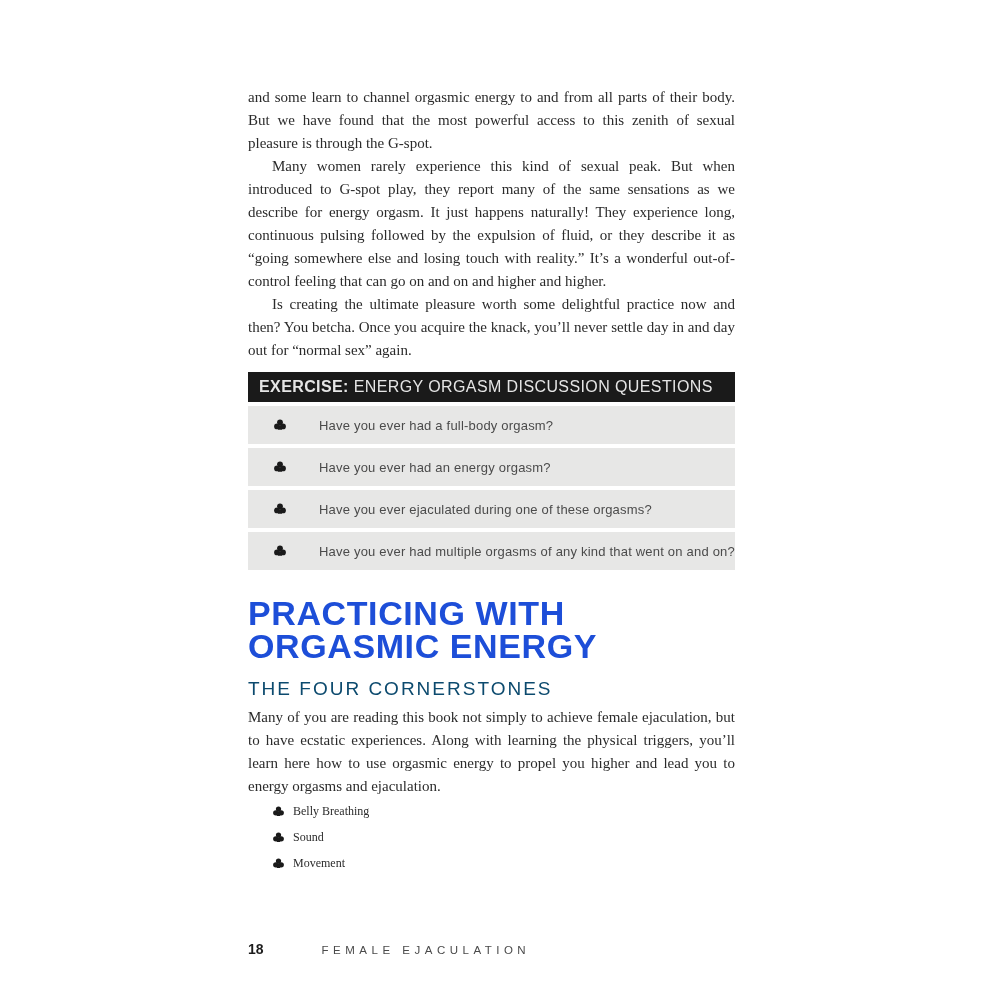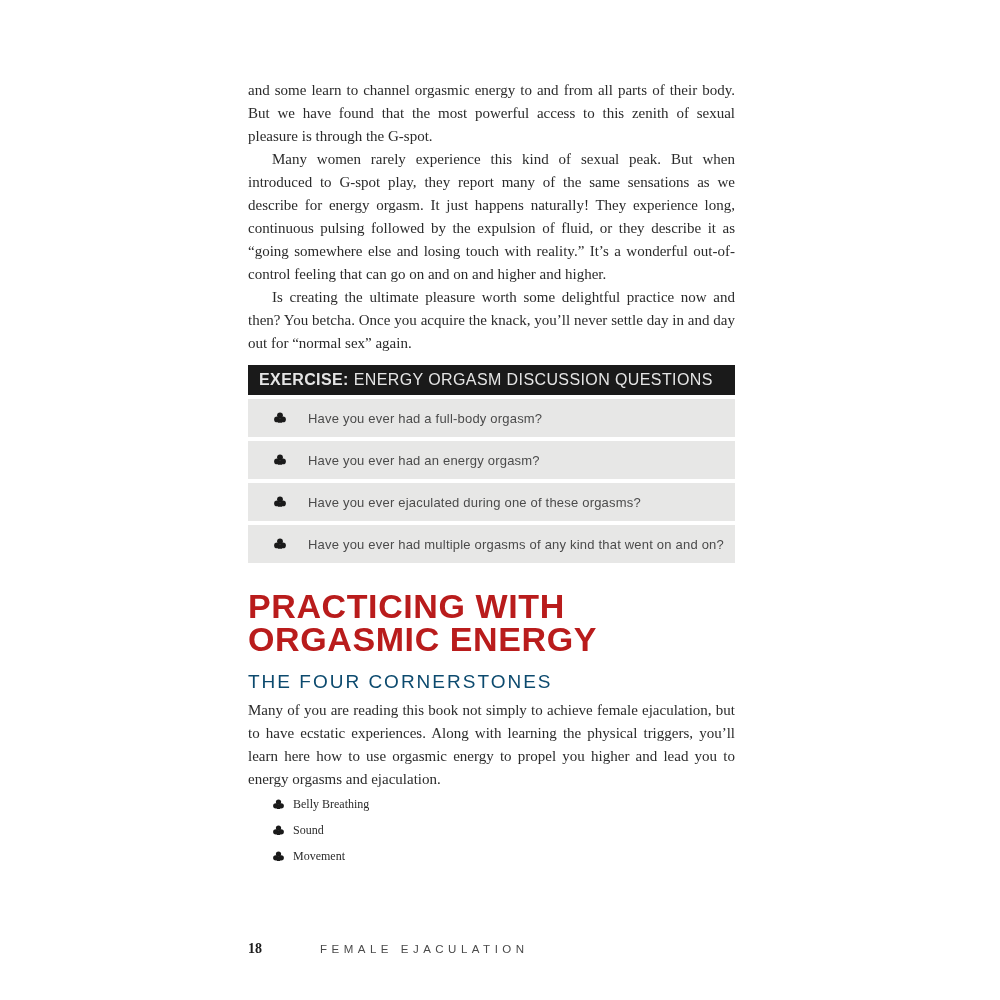--- a/index.html
+++ b/index.html
@@ -7,21 +7,21 @@
     position: relative;
     width: 1000px;
     height: 1000px;
     background: #ffffff;
     font-family: "Liberation Serif", serif;
     overflow: hidden;
   }
   .content {
     position: absolute;
     left: 248px;
-    top: 5px;
+    top: 12px;
     width: 487px;
     padding-top: 74px;
   }
   .body-para {
     margin: 0;
     font-size: 15px;
     line-height: 23px;
     color: #2b2b2b;
     text-align: justify;
   }
@@ -45,39 +45,40 @@
 
   .question-list { margin-top: 4px; }
   .q-row {
     background: #e7e7e6;
     height: 38px;
     margin-bottom: 4px;
     display: flex;
     align-items: center;
     padding-left: 26px;
     box-sizing: border-box;
+    gap: 11px;
   }
   .q-row:last-child { margin-bottom: 0; }
   .q-row .club { width: 12px; height: 12px; flex: 0 0 auto; }
   .q-row .q-text {
     margin-left: 22px;
     font-family: "Liberation Sans", sans-serif;
     font-size: 13px;
     color: #4b4b4b;
     letter-spacing: 0.2px;
   }
 
   .section-heading {
     margin: 27px 0 0 0;
     font-family: "Liberation Sans", sans-serif;
     font-weight: bold;
     font-size: 34px;
     line-height: 33px;
     letter-spacing: 0.6px;
-    color: #b91c1c;
+    color: #1d4ed8;
   }
   .section-subheading {
     margin: 14px 0 0 0;
     font-family: "Liberation Sans", sans-serif;
     font-weight: normal;
     font-size: 19px;
     line-height: 24px;
     letter-spacing: 2px;
     color: #0c4a6e;
   }
@@ -96,21 +97,21 @@
   .bullet-item .b-text { margin-left: 9px; }
 
   .footer {
     position: absolute;
     left: 248px;
     top: 941px;
     display: flex;
     align-items: baseline;
   }
   .page-number {
-    font-family: Liberation Serif, serif;
+    font-family: Liberation Sans, sans-serif;
     font-weight: bold;
     font-size: 14px;
     color: #1c1c1c;
   }
   .footer-title {
     margin-left: 58px;
     font-family: "Liberation Sans", sans-serif;
     font-size: 11.5px;
     letter-spacing: 4.5px;
     color: #4a4a4a;

